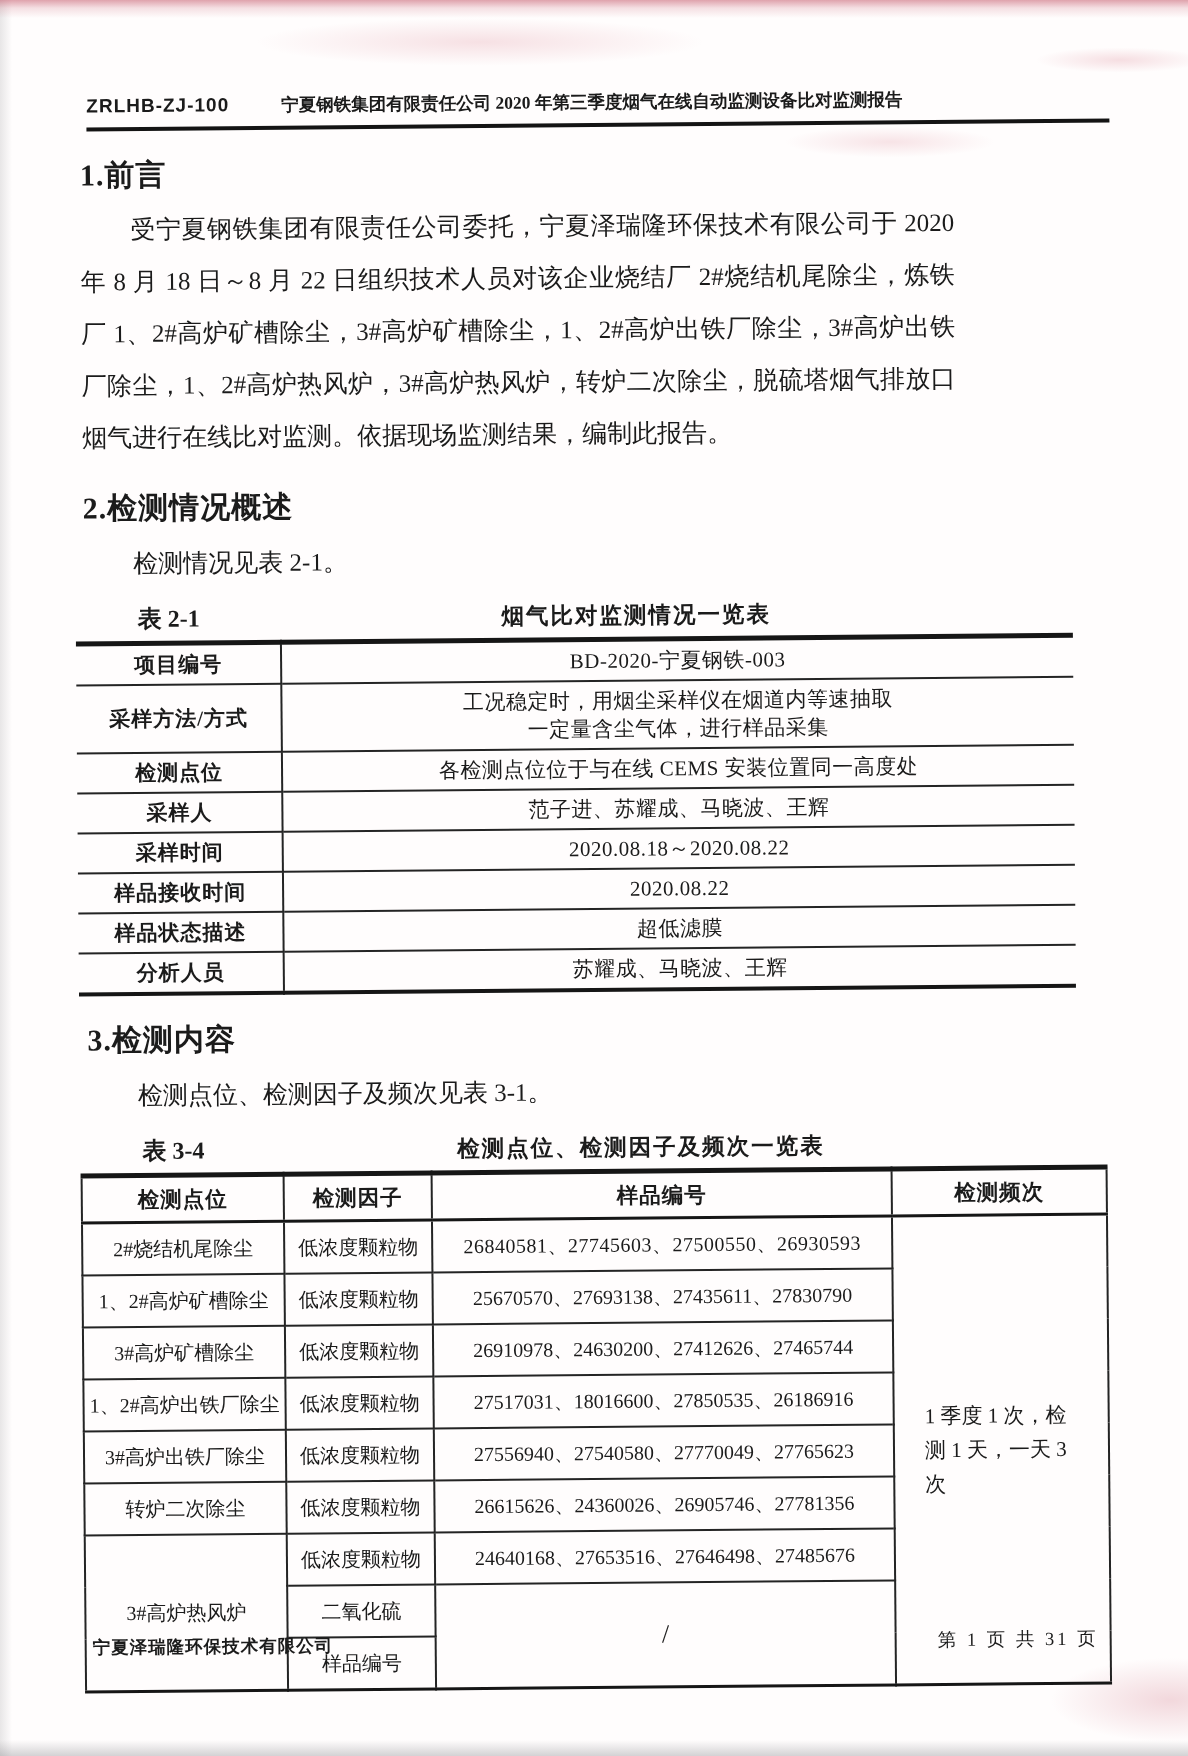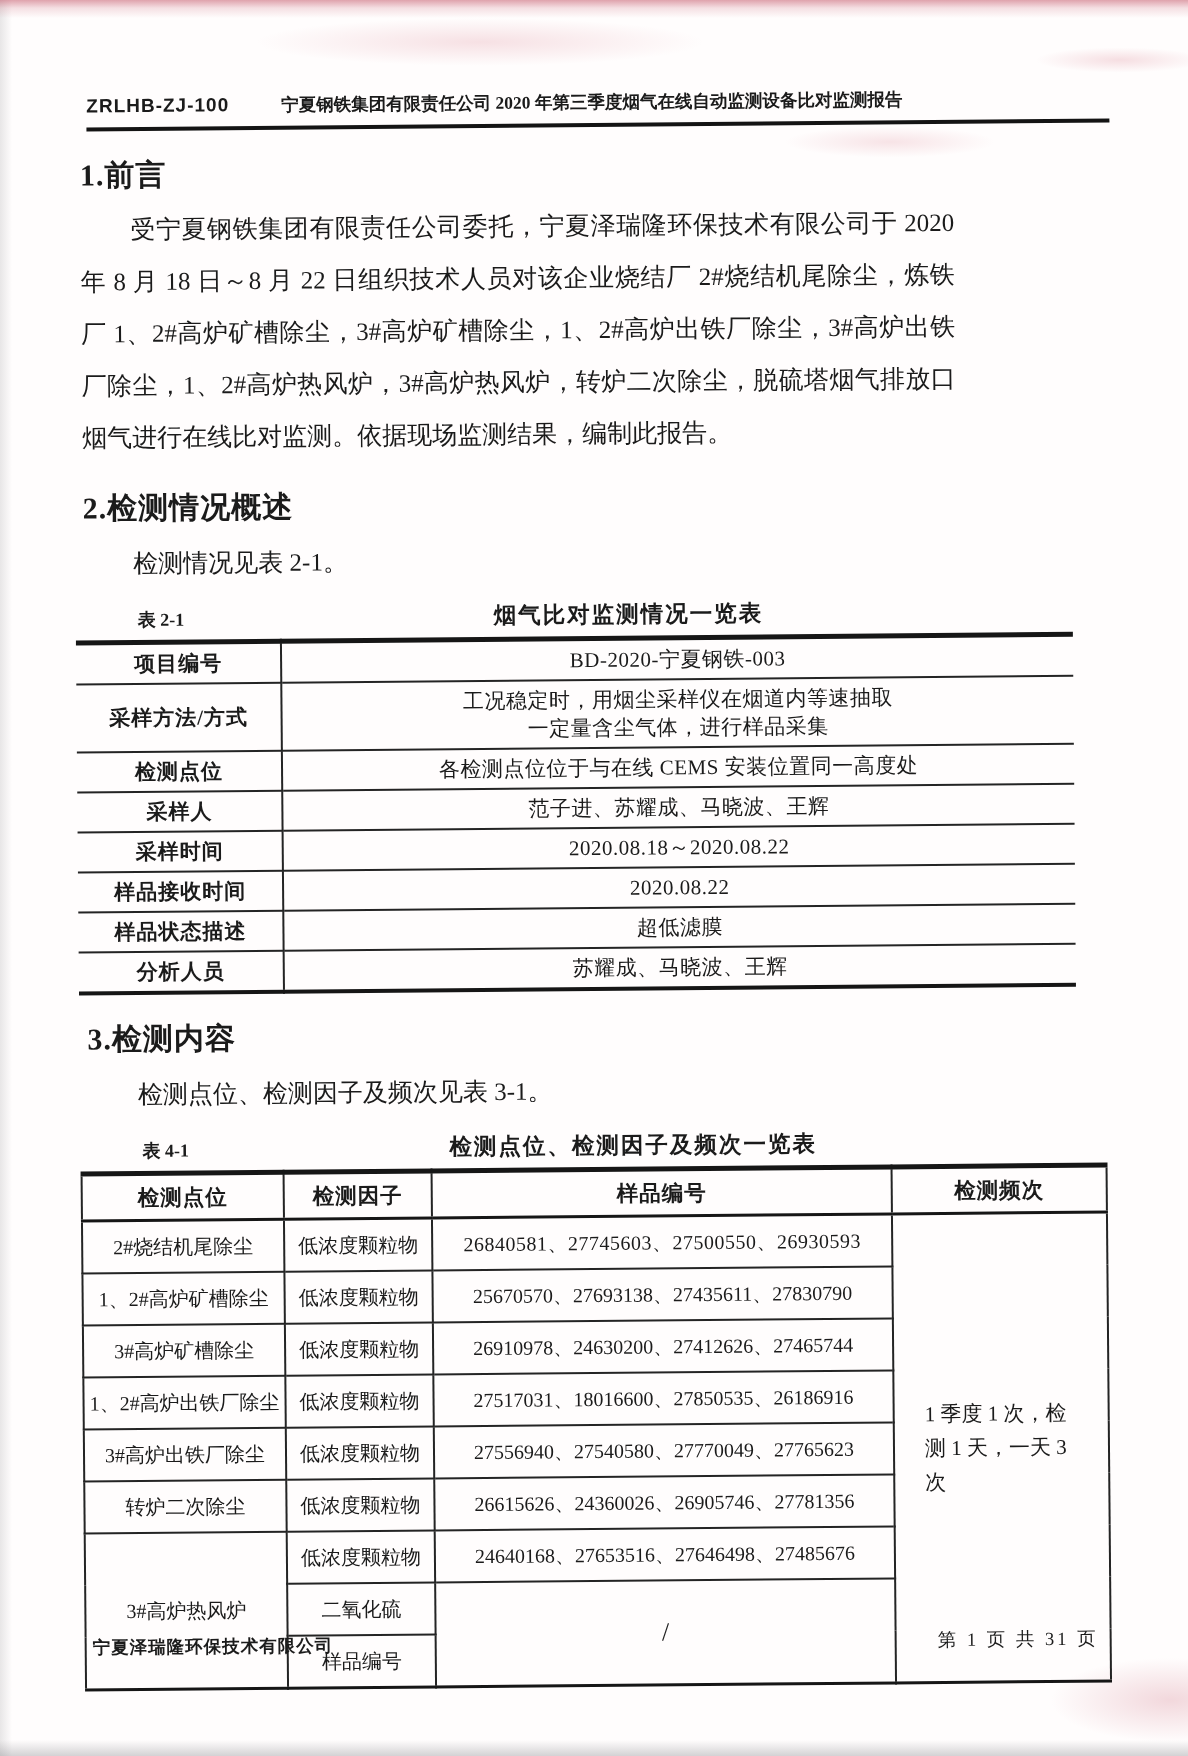--- a/index.html
+++ b/index.html
@@ -57,21 +57,21 @@
   }
   .lead{width:874px;font-size:25px;line-height:50px;text-indent:2em;margin:10px 0 6px 0;}
   
   .tbl-caption{
     display:flex;
     align-items:baseline;
     width:997px;
     margin:14px 0 6px -8px;
     font-weight:700;
   }
-  .tbl-caption .cap-label{margin-left:62px;font-size:18px;}
+  .tbl-caption .cap-label{margin-left:62px;font-size:24px;}
   .tbl-caption .cap-title{flex:1;text-align:center;font-size:22.5px;letter-spacing:2px;}
   
   table{border-collapse:collapse;table-layout:fixed;}
   .t2{
     width:997px;margin-left:-8px;
     border-top:5px solid #161616;
     border-bottom:4px solid #161616;
   }
   .t2 td{
     border-bottom:2px solid #242424;
@@ -190,21 +190,21 @@
             <td class="lab">分析人员</td>
             <td class="val">苏耀成、马晓波、王辉</td>
           </tr>
         </tbody>
       </table>
 
       <div class="sec-heading">3.检测内容</div>
       <p class="lead">检测点位、检测因子及频次见表 3-1。</p>
 
       <div class="tbl-caption">
-        <span class="cap-label">表 4-1</span>
+        <span class="cap-label">表 3-4</span>
         <span class="cap-title">检测点位、检测因子及频次一览表</span>
       </div>
 
       <table class="t3">
         <tbody>
           <tr>
             <th class="c-point">检测点位</th>
             <th class="c-factor">检测因子</th>
             <th class="c-samples">样品编号</th>
             <th class="c-freq">检测频次</th>

